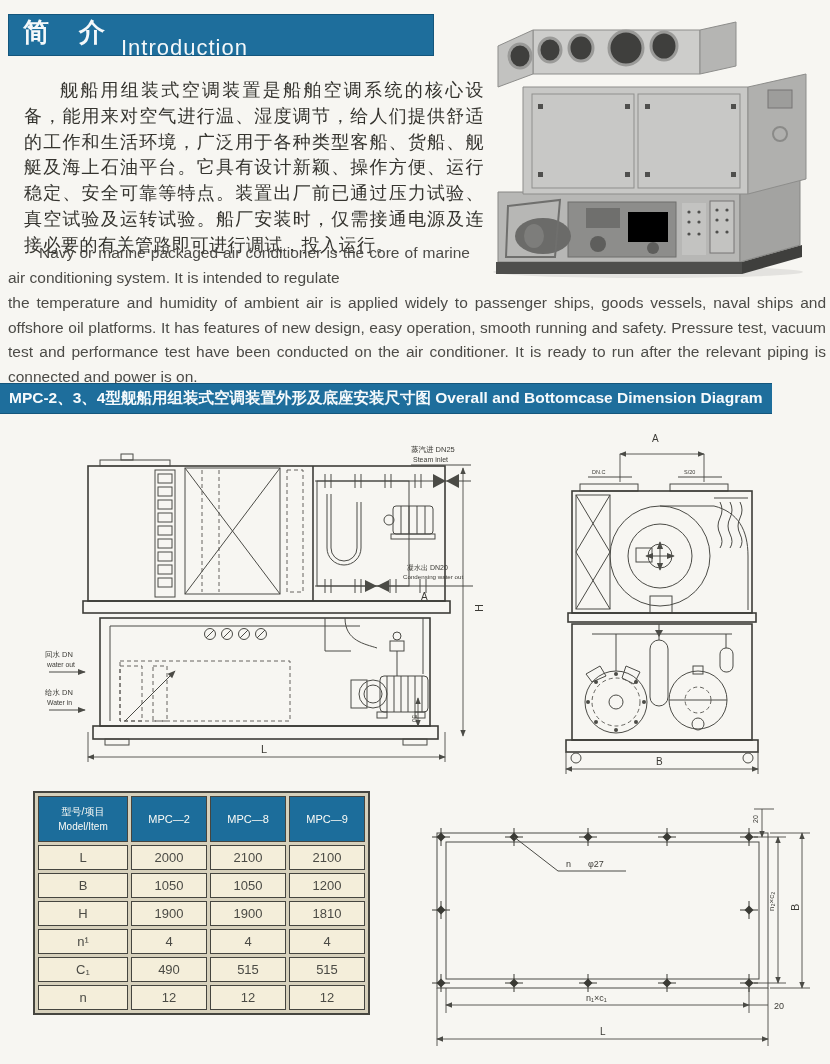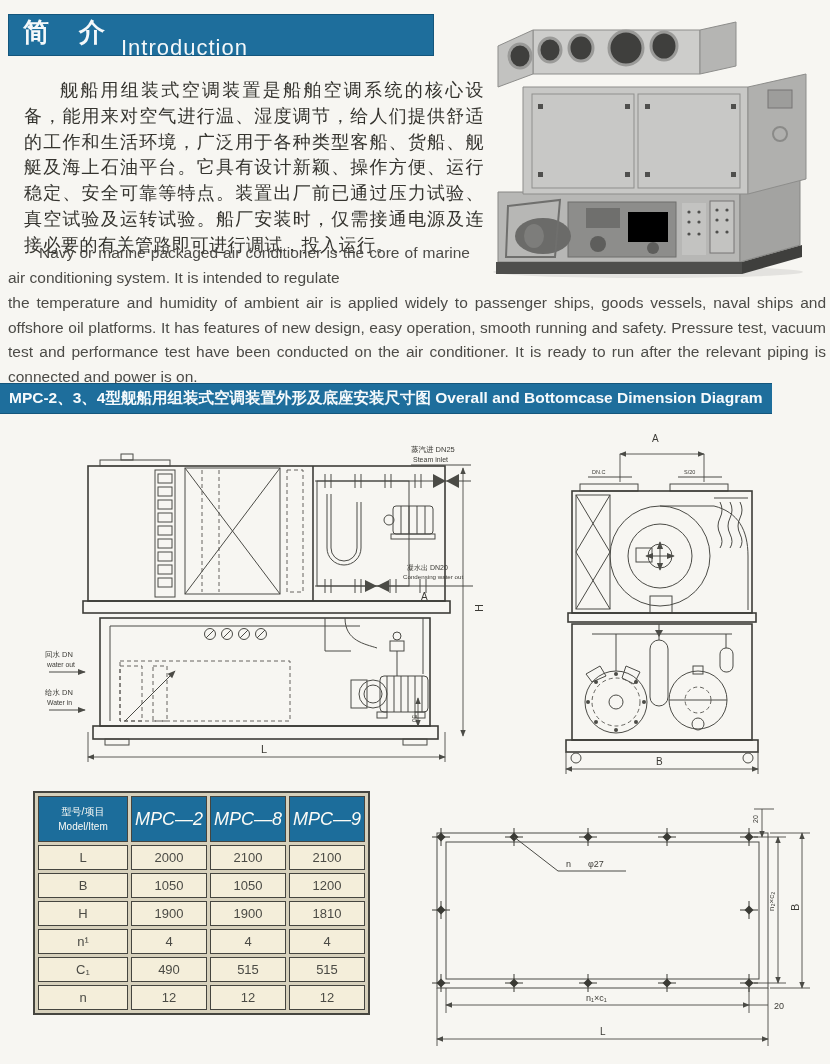--- a/index.html
+++ b/index.html
@@ -34,21 +34,21 @@
   svg .lnd{stroke:#55544e;fill:none;stroke-width:0.9;stroke-dasharray:4 3;}
   svg .dim{stroke:#4b4b46;fill:none;stroke-width:0.9;}
   svg .txt{fill:#3c3b36;}
 
   
   .spec-table{position:absolute;left:33px;top:791px;border-collapse:separate;border-spacing:3px;
     background:#d6d0bb;border:2px solid #45453f;}
   .spec-table th,.spec-table td{border:1.5px solid #45453f;text-align:center;vertical-align:middle;}
   .spec-table th{background:#1c6d9b;color:#fbfbf6;font-weight:normal;height:42px;}
   .spec-table .first{width:86px;font-size:10px;line-height:15px;}
-  .spec-table th.col{width:72px;font-size:18px;font-style:italic;}
+  .spec-table th.col{width:72px;font-size:11px;}
   .spec-table td{background:#f4eeda;color:#4b4b45;font-size:13px;height:21px;}
   .spec-table td.label-cell{width:86px;}
 </style>
 </head>
 <body>
 
 <div class="page">
 
   <div class="intro-bar">
     <span class="bar-zh">简　介</span>

